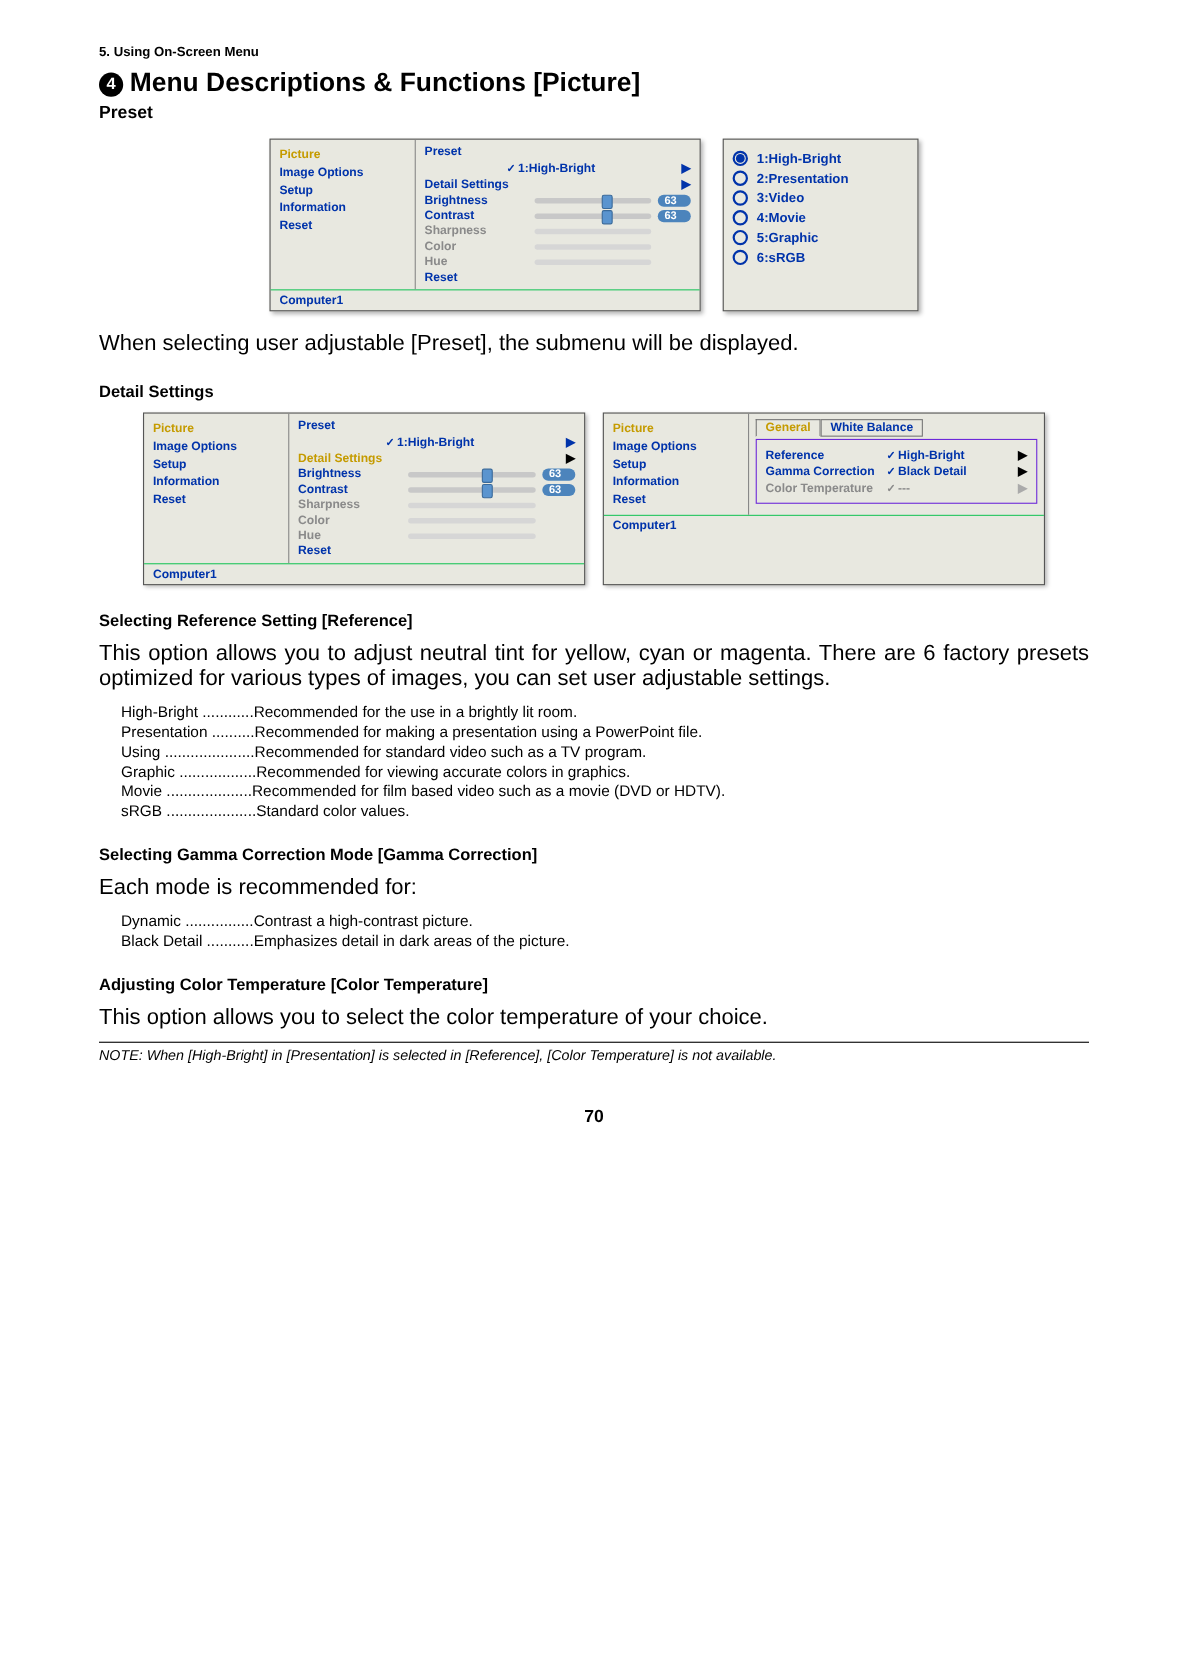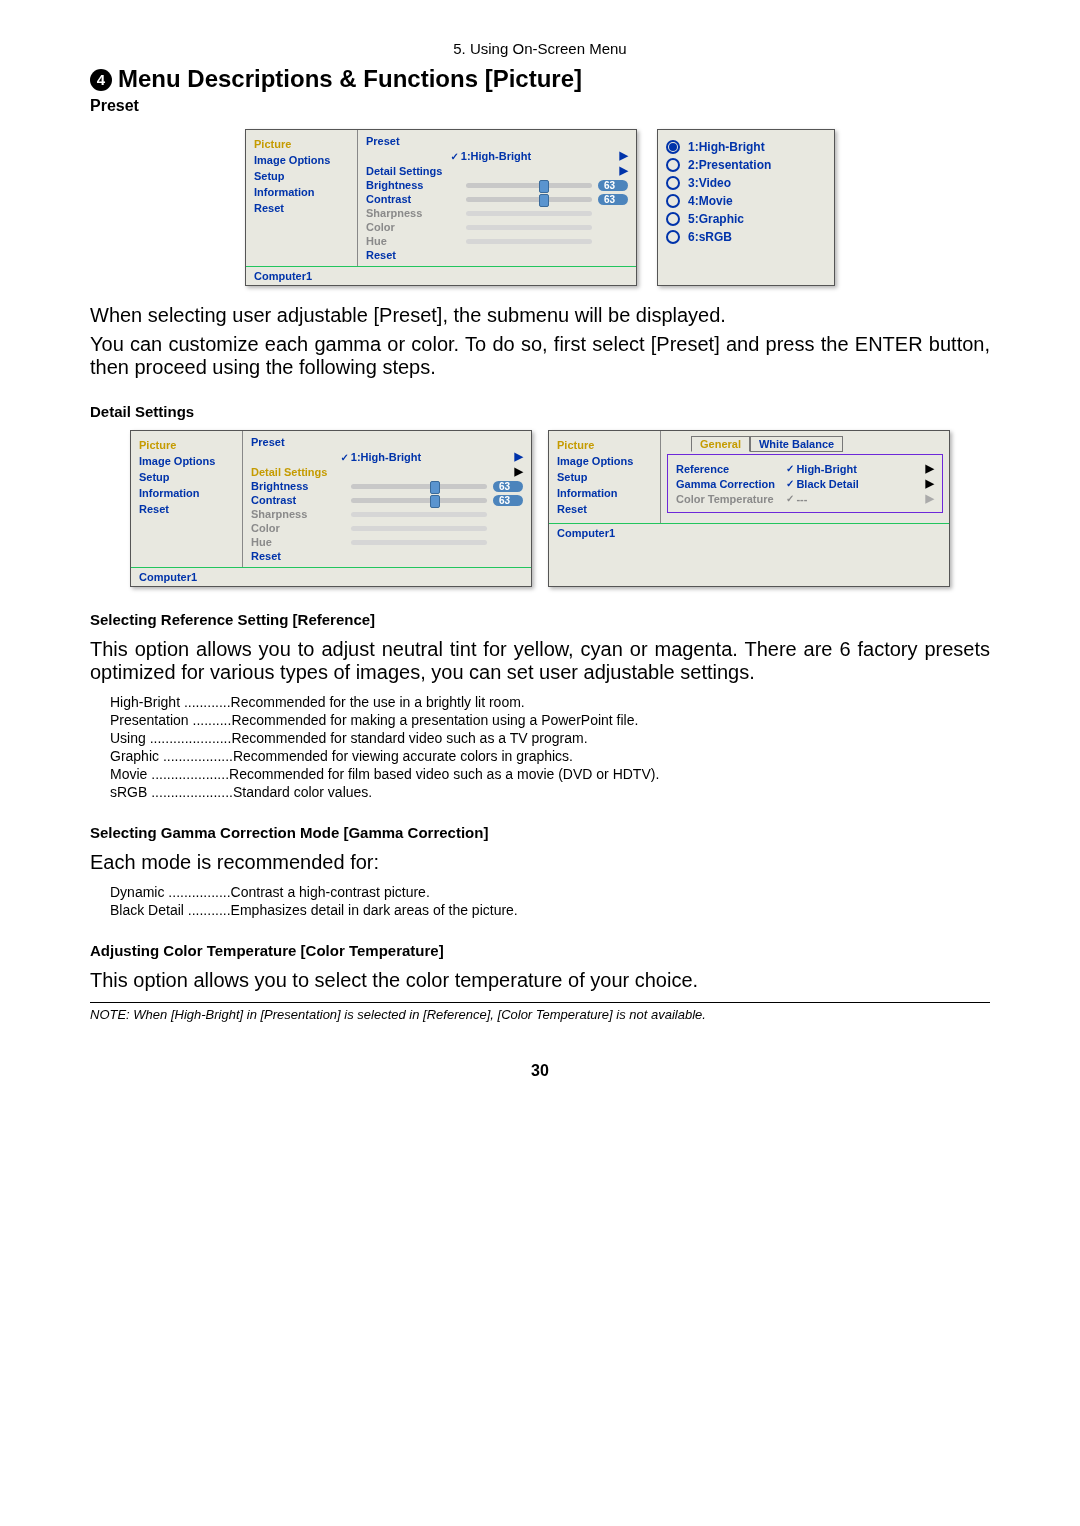--- a/index.html
+++ b/index.html
@@ -8,23 +8,23 @@
     background: #fff;
     color: #000;
   }
   .page {
     width: 1000px;
     margin: 0 auto;
     padding: 40px 50px 60px 50px;
     box-sizing: border-box;
   }
   .chapter-line {
-    text-align: center;
-    font-weight: normal;
-    font-size: 15px;
+    text-align: left;
+    font-weight: bold;
+    font-size: 12px;
     margin-bottom: 8px;
   }
   .main-heading {
     font-weight: 900;
     font-size: 24px;
   }
   .main-heading .circled {
     display: inline-block;
     width: 22px;
     height: 22px;
@@ -103,21 +103,21 @@
   .osd-menu {
     width: 390px;
   }
   .osd-menu.small {
     width: 400px;
   }
   .osd-menu-inner {
     display: flex;
   }
   .osd-side {
-    width: 112px;
+    width: 132px;
     padding: 6px 6px;
     border-right: 1px solid #888;
     box-sizing: border-box;
   }
   .osd-side div {
     color: #0033aa;
     font-weight: bold;
     font-size: 11px;
     padding: 2px 2px;
     cursor: default;
@@ -242,21 +242,20 @@
     font-weight: bold;
     font-size: 11px;
     color: #0033aa;
     background: #e8e8e0;
     position: relative;
     top: 1px;
   }
   .tab.active {
     color: #c59b00;
     border-bottom: 1px solid #e8e8e0;
-    margin-left: 24px;
   }
   .osd-general-box {
     border: 1px solid #6d28d9;
     padding: 6px 6px;
     margin-top: -1px;
   }
   .check {
     color: #0033aa;
     font-size: 10px;
     margin-right: 2px;
@@ -367,21 +366,20 @@
           <span>5:Graphic</span>
         </div>
       <div class="popup-item">
           <span class="popup-radio"></span>
           <span>6:sRGB</span>
         </div>
     </div>
   </div>
 
   <div class="body-text">When selecting user adjustable [Preset], the submenu will be displayed.</div>
-  <div class="body-text">You can customize each gamma or color. To do so, first select [Preset] and press the ENTER button, then proceed using the following steps.</div>
 
   <div class="sec-heading">Detail Settings</div>
 
   <div class="osd-pair">
 
     <div class="osd-box osd-menu small">
       <div class="osd-menu-inner">
         <div class="osd-side">
           <div class="sel">Picture</div>
           <div>Image Options</div>
@@ -531,14 +529,14 @@
         <span class="defterm"><span>Black Detail</span> ........... </span>
         <span>Emphasizes detail in dark areas of the picture.</span>
       </div>
   </div>
 
   <div class="sec-heading">Adjusting Color Temperature [Color Temperature]</div>
   <div class="body-text">This option allows you to select the color temperature of your choice.</div>
 
   <div class="note">NOTE: When [High-Bright] in [Presentation] is selected in [Reference], [Color Temperature] is not available.</div>
 
-  <div class="page-num">30</div>
+  <div class="page-num">70</div>
 </div>
 
 </body></html>

